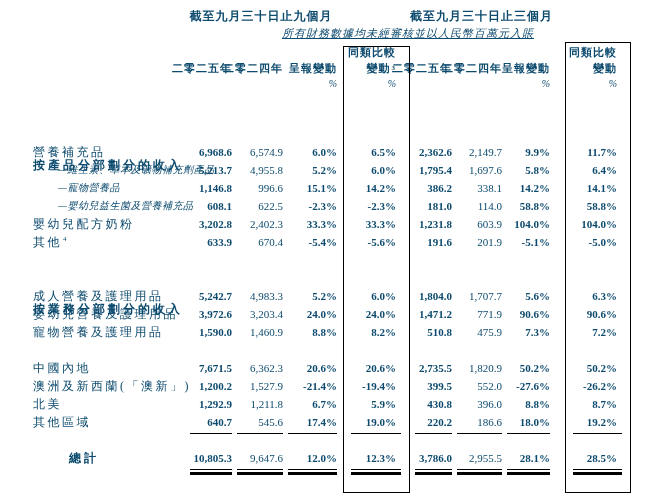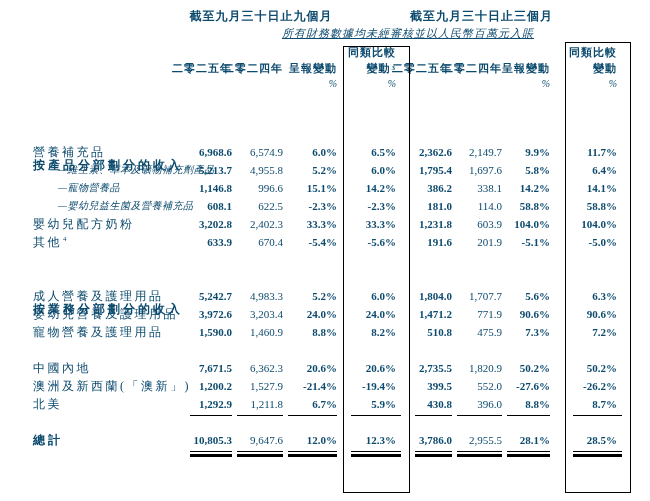--- a/index.html
+++ b/index.html
@@ -4,21 +4,21 @@
 <style>
   html,body{margin:0;padding:0;background:#fff;}
   .canvas{
     position:relative;width:650px;height:501px;background:#ffffff;color:#0c4a6e;
     font-family:"Liberation Serif","DejaVu Serif",serif;overflow:hidden;
   }
   .cols{display:grid;grid-template-columns:185px 47px 51px 54px 6px 67px 42px 50px 48px 15px 66px 19px;}
   .cL{grid-column:1;align-self:center;font-size:12px;letter-spacing:2.5px;padding-left:33px;white-space:nowrap;min-width:0;}
   .sub .cL{font-style:italic;font-size:10px;letter-spacing:0.5px;padding-left:58px;}
   .sec .cL{font-weight:bold;letter-spacing:3px;margin-top:32px;}
-  .tot .cL{font-weight:bold;letter-spacing:3px;}
+  .tot .cL{font-weight:bold;letter-spacing:3px;margin-left:36px;}
   .cell{display:flex;justify-content:flex-end;align-items:center;font-size:11px;white-space:nowrap;min-width:0;}
   .c1{grid-column:2}.c2{grid-column:3}.c3{grid-column:4}.c4{grid-column:6;padding-right:14px}
   .c5{grid-column:7}.c6{grid-column:8}.c7{grid-column:9}.c8{grid-column:11;padding-right:14px}
   .b{font-weight:bold}
   .row{height:18px}
   .hA{height:18px;padding-top:8px}
   .hB{height:18px}
   .hC{height:16px}
   .hD{height:16px}
   .hE{height:14px}
@@ -235,20 +235,31 @@
     <span class="cell c1 b">1,292.9</span>
     <span class="cell c2">1,211.8</span>
     <span class="cell c3 b">6.7%</span>
     <span class="cell c4 b">5.9%</span>
     <span class="cell c5 b">430.8</span>
     <span class="cell c6">396.0</span>
     <span class="cell c7 b">8.8%</span>
     <span class="cell c8 b">8.7%</span>
   </div>
 
+  <div class="cols row">
+    <span class="cL">其他區域</span>
+    <span class="cell c1 b">640.7</span>
+    <span class="cell c2">545.6</span>
+    <span class="cell c3 b">17.4%</span>
+    <span class="cell c4 b">19.0%</span>
+    <span class="cell c5 b">220.2</span>
+    <span class="cell c6">186.6</span>
+    <span class="cell c7 b">18.0%</span>
+    <span class="cell c8 b">19.2%</span>
+  </div>
 
   <div class="cols rules">
     <span class="seg c1"></span>
     <span class="seg c2"></span>
     <span class="seg c3"></span>
     <span class="seg c4"></span>
     <span class="seg c5"></span>
     <span class="seg c6"></span>
     <span class="seg c7"></span>
     <span class="seg c8"></span>

